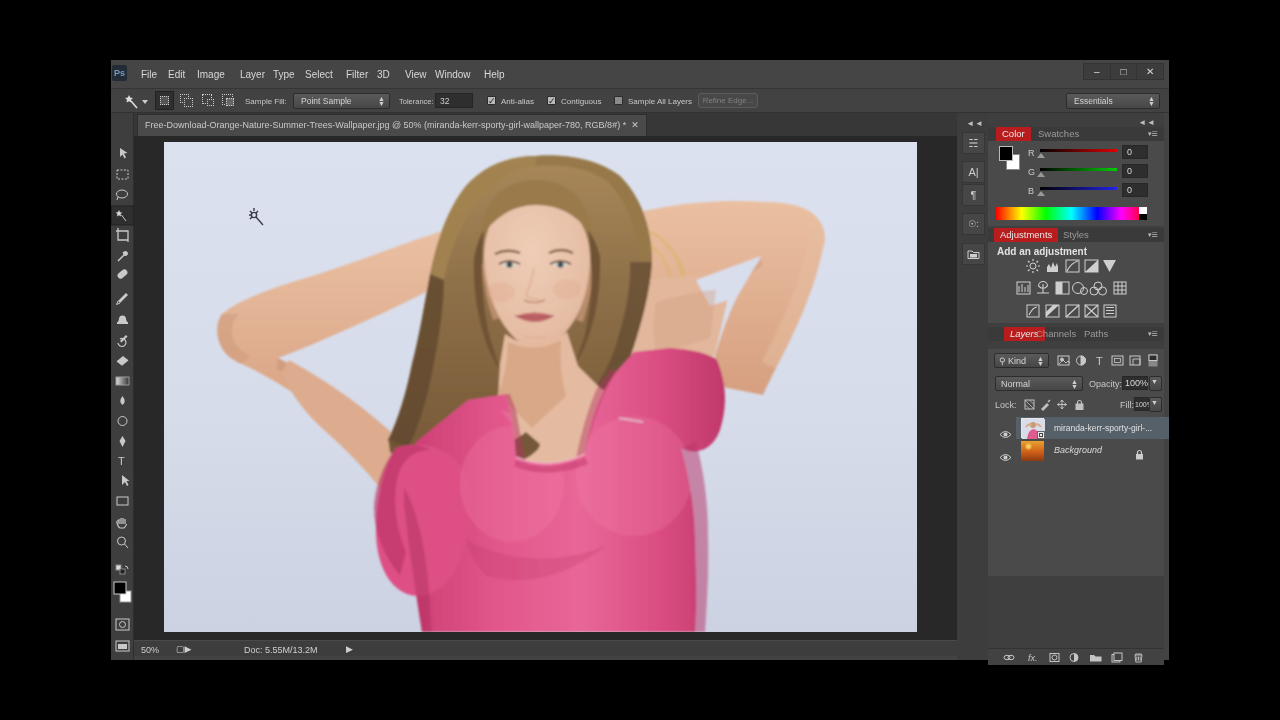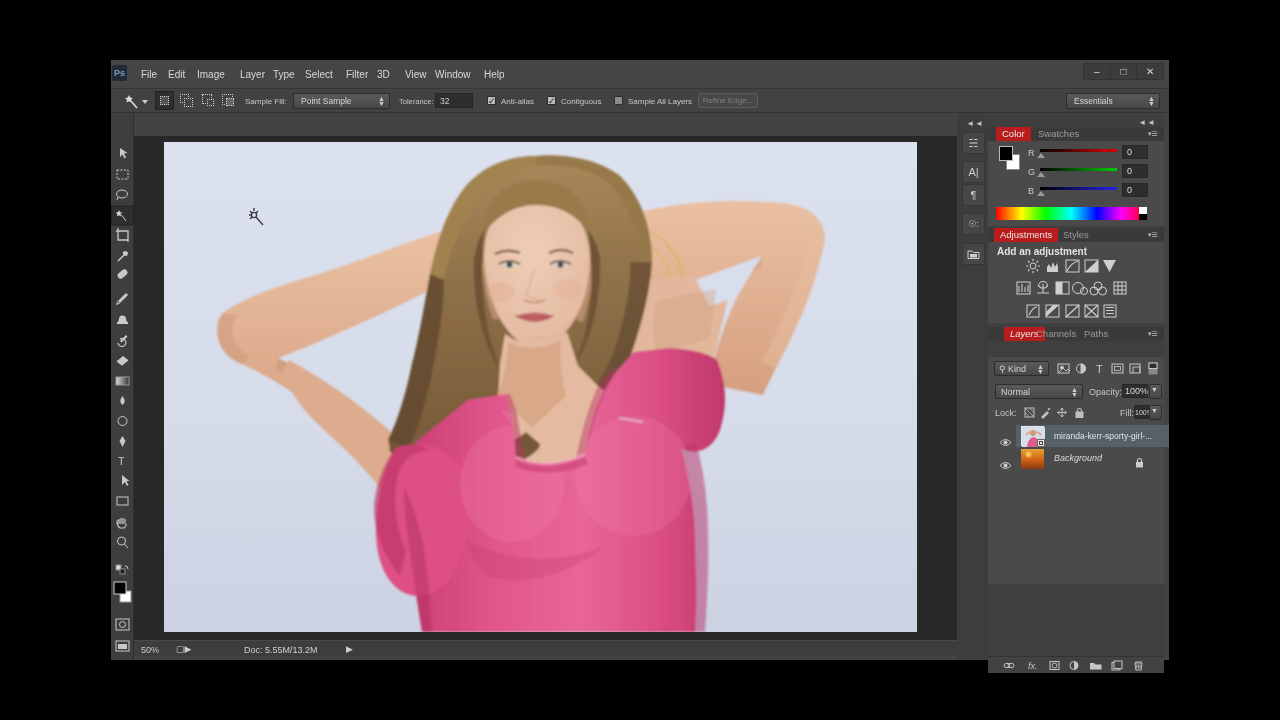--- a/index.html
+++ b/index.html
@@ -167,20 +167,23 @@
 
       <rect x="5" y="506" width="13" height="11"></rect>
           <circle cx="11.5" cy="511.5" r="3"></circle>
 
       <rect x="5" y="528" width="13" height="10"></rect>
           <rect x="7" y="531" width="9" height="5" fill="#c9c9c9" stroke="none"></rect>
     </g>
   </svg>
   </div>
 
+  <div id="tabbar">
+    <div id="doctab">Free-Download-Orange-Nature-Summer-Trees-Wallpaper.jpg @ 50% (miranda-kerr-sporty-girl-wallpaper-780, RGB/8#) * &nbsp;✕</div>
+  </div>
 
   <div id="canvasarea">
     <div id="photo">
     <svg width="753" height="490" viewBox="0 0 753 490">
       <defs>
         <linearGradient id="bgg" x1="0" y1="0" x2="0" y2="1">
           <stop offset="0" stop-color="#dce1ef"></stop>
           <stop offset="0.55" stop-color="#d7dcea"></stop>
           <stop offset="1" stop-color="#ccd2e2"></stop>
         </linearGradient>
@@ -412,21 +415,21 @@
         </g>
       </svg>
     </div>
 
     <div class="ptabrow" style="top:214px;">
       <div class="ptab active" style="left:16px;font-style:italic;">Layers</div>
       <div class="ptab" style="left:48px;">Channels</div>
       <div class="ptab" style="left:96px;">Paths</div>
       <div class="pmenu">▾☰</div>
     </div>
-    <div class="pbody" style="top:244px;height:227px;">
+    <div class="pbody" style="top:236px;height:227px;">
 
       <div class="dd" style="left:6px;top:4px;width:55px;height:15px;line-height:14px;padding-left:4px;font-size:9px;">⚲ Kind<span class="updn">▲<br>▼</span></div>
       <svg class="abs" style="left:68px;top:4px;" width="110" height="15" viewBox="0 0 110 15">
         <g stroke="#c8c8c8" fill="none" stroke-width="1">
           <rect x="2" y="3" width="11" height="9"></rect>
             <circle cx="6" cy="6.5" r="1.5" fill="#c8c8c8"></circle>
             <path d="M3 11 l4 -4 3 3 2 -2 2 2" stroke-width="0.9"></path>
           <circle cx="25" cy="7.5" r="4.5"></circle>
             <path d="M25 3 a4.5 4.5 0 0 1 0 9 z" fill="#c8c8c8"></path>
           <text x="40" y="11.5" font-size="11" fill="#c8c8c8" stroke="none" font-family="Liberation Serif">T</text>

